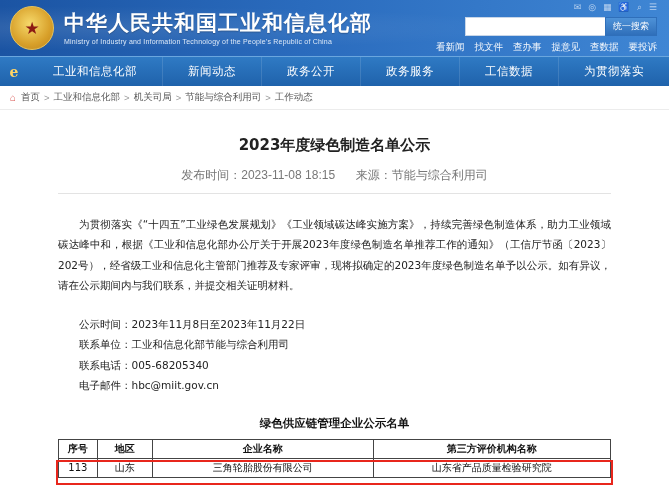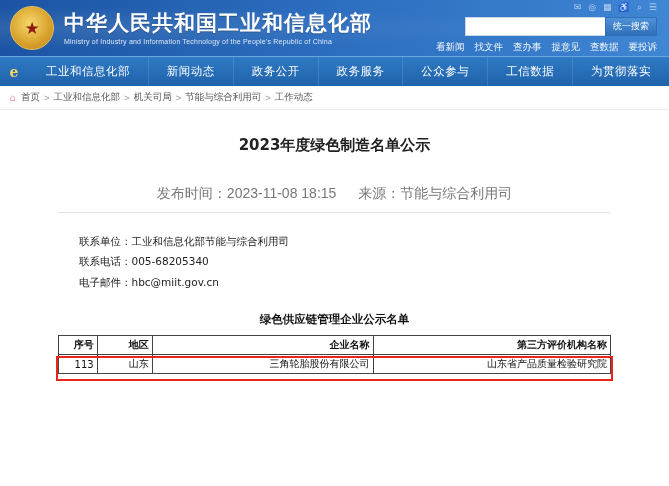--- a/index.html
+++ b/index.html
@@ -104,21 +104,21 @@
   .breadcrumb .sep { color:#999; margin:0 1px; }
 
   
   .article { padding: 14px 58px 4px 58px; }
   .doc-title {
     text-align:center; font-size: 15px; font-weight: bold; color:#222;
     font-family: "DejaVu Sans","Liberation Sans", sans-serif;
     margin: 12px 0 0 0;
   }
   .doc-meta {
-    text-align:center; font-size: 14px; color:#777; margin-top: 30px;
+    text-align:center; font-size: 12px; color:#777; margin-top: 12px;
   }
   .doc-meta .gap { display:inline-block; width: 14px; }
   .divider { border-top: 1px solid #e3e3e3; margin: 9px 0 0 0; }
 
   .para {
     font-size: 10.5px; color:#222; line-height: 1.95;
     text-align: justify;
     margin: 20px 0 0 0;
     text-indent: 2em;
     font-family: "DejaVu Sans","Liberation Sans", sans-serif;
@@ -136,21 +136,21 @@
     font-family: Liberation Sans, sans-serif;
   }
 
   
   table.list {
     width: 100%; border-collapse: collapse;
     font-family: "DejaVu Sans","Liberation Sans", sans-serif;
   }
   table.list th, table.list td {
     border: 1px solid #444;
-    text-align:right;
+    text-align:center;
     font-size: 10px;
     color:#111;
     height: 18px;
     padding: 2px 3px;
   }
   table.list th { font-weight: bold; }
   col.c1 { width: 7%; }
   col.c2 { width: 10%; }
   col.c3 { width: 40%; }
   col.c4 { width: 43%; }
@@ -200,21 +200,20 @@
     </div>
   </div>
 </div>
 
 <div class="nav">
   <div class="nav-logo">e</div>
   <div class="nav-item">工业和信息化部</div>
   <div class="nav-item">新闻动态</div>
   <div class="nav-item">政务公开</div>
   <div class="nav-item">政务服务</div>
-  <div class="nav-item">公众参与</div>
   <div class="nav-item">工信数据</div>
   <div class="nav-item">为贯彻落实</div>
 </div>
 
 <div class="breadcrumb">
   <span class="home-icon">⌂</span>
   <span>首页</span>
   <span class="sep">&gt;</span>
   <span>工业和信息化部</span>
   <span class="sep">&gt;</span>
@@ -228,22 +227,24 @@
 <div class="article">
   <div class="doc-title">2023年度绿色制造名单公示</div>
 
   <div class="doc-meta">
     <span>发布时间：</span><span>2023-11-08 18:15</span>
     <span class="gap"></span>
     <span>来源：</span><span>节能与综合利用司</span>
   </div>
   <div class="divider"></div>
 
+  <div class="para">为贯彻落实《“十四五”工业绿色发展规划》《工业领域碳达峰实施方案》，持续完善绿色制造体系，助力工业领域碳达峰中和，根据《工业和信息化部办公厅关于开展2023年度绿色制造名单推荐工作的通知》（工信厅节函〔2023〕202号），经省级工业和信息化主管部门推荐及专家评审，现将拟确定的2023年度绿色制造名单予以公示。如有异议，请在公示期间内与我们联系，并提交相关证明材料。</div>
 
   <div class="info-list">
+    <div>公示时间：2023年11月8日至2023年11月22日</div>
     <div>联系单位：工业和信息化部节能与综合利用司</div>
     <div>联系电话：005-68205340</div>
     <div>电子邮件：hbc@miit.gov.cn</div>
   </div>
 
   <div class="section-title">绿色供应链管理企业公示名单</div>
 
   <div class="table-wrap">
     <table class="list">
       <colgroup>

